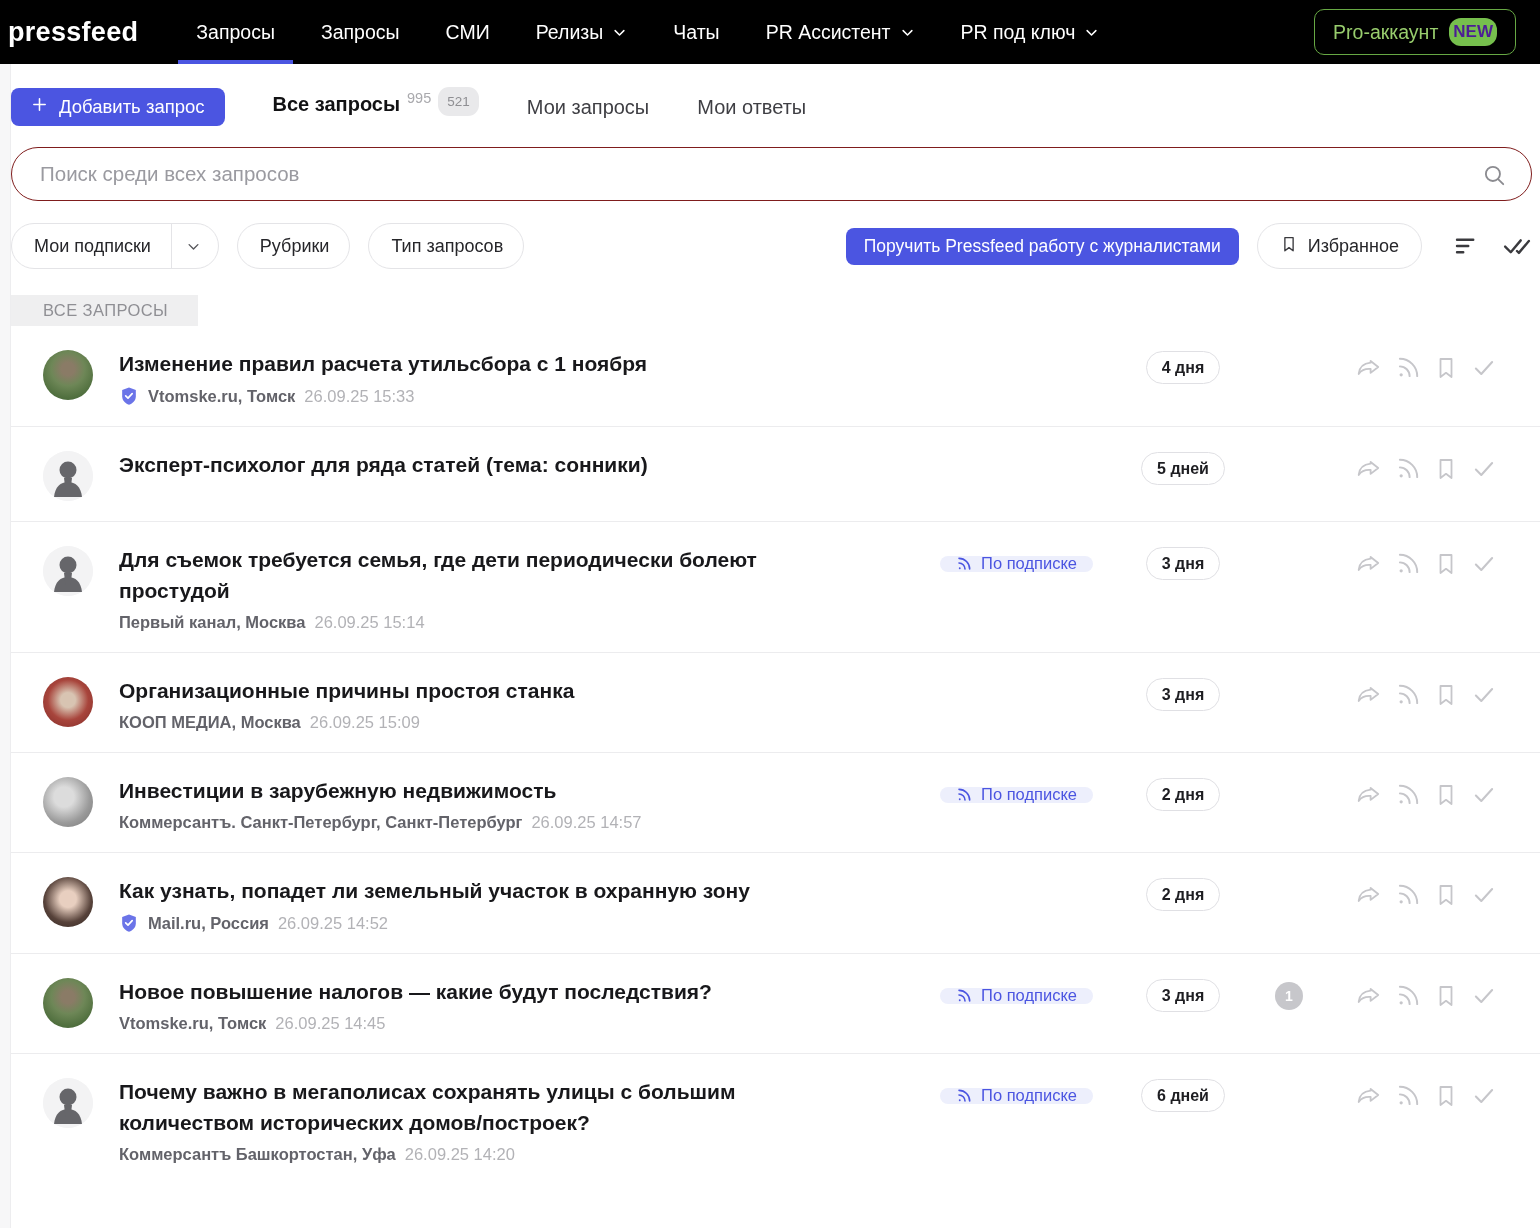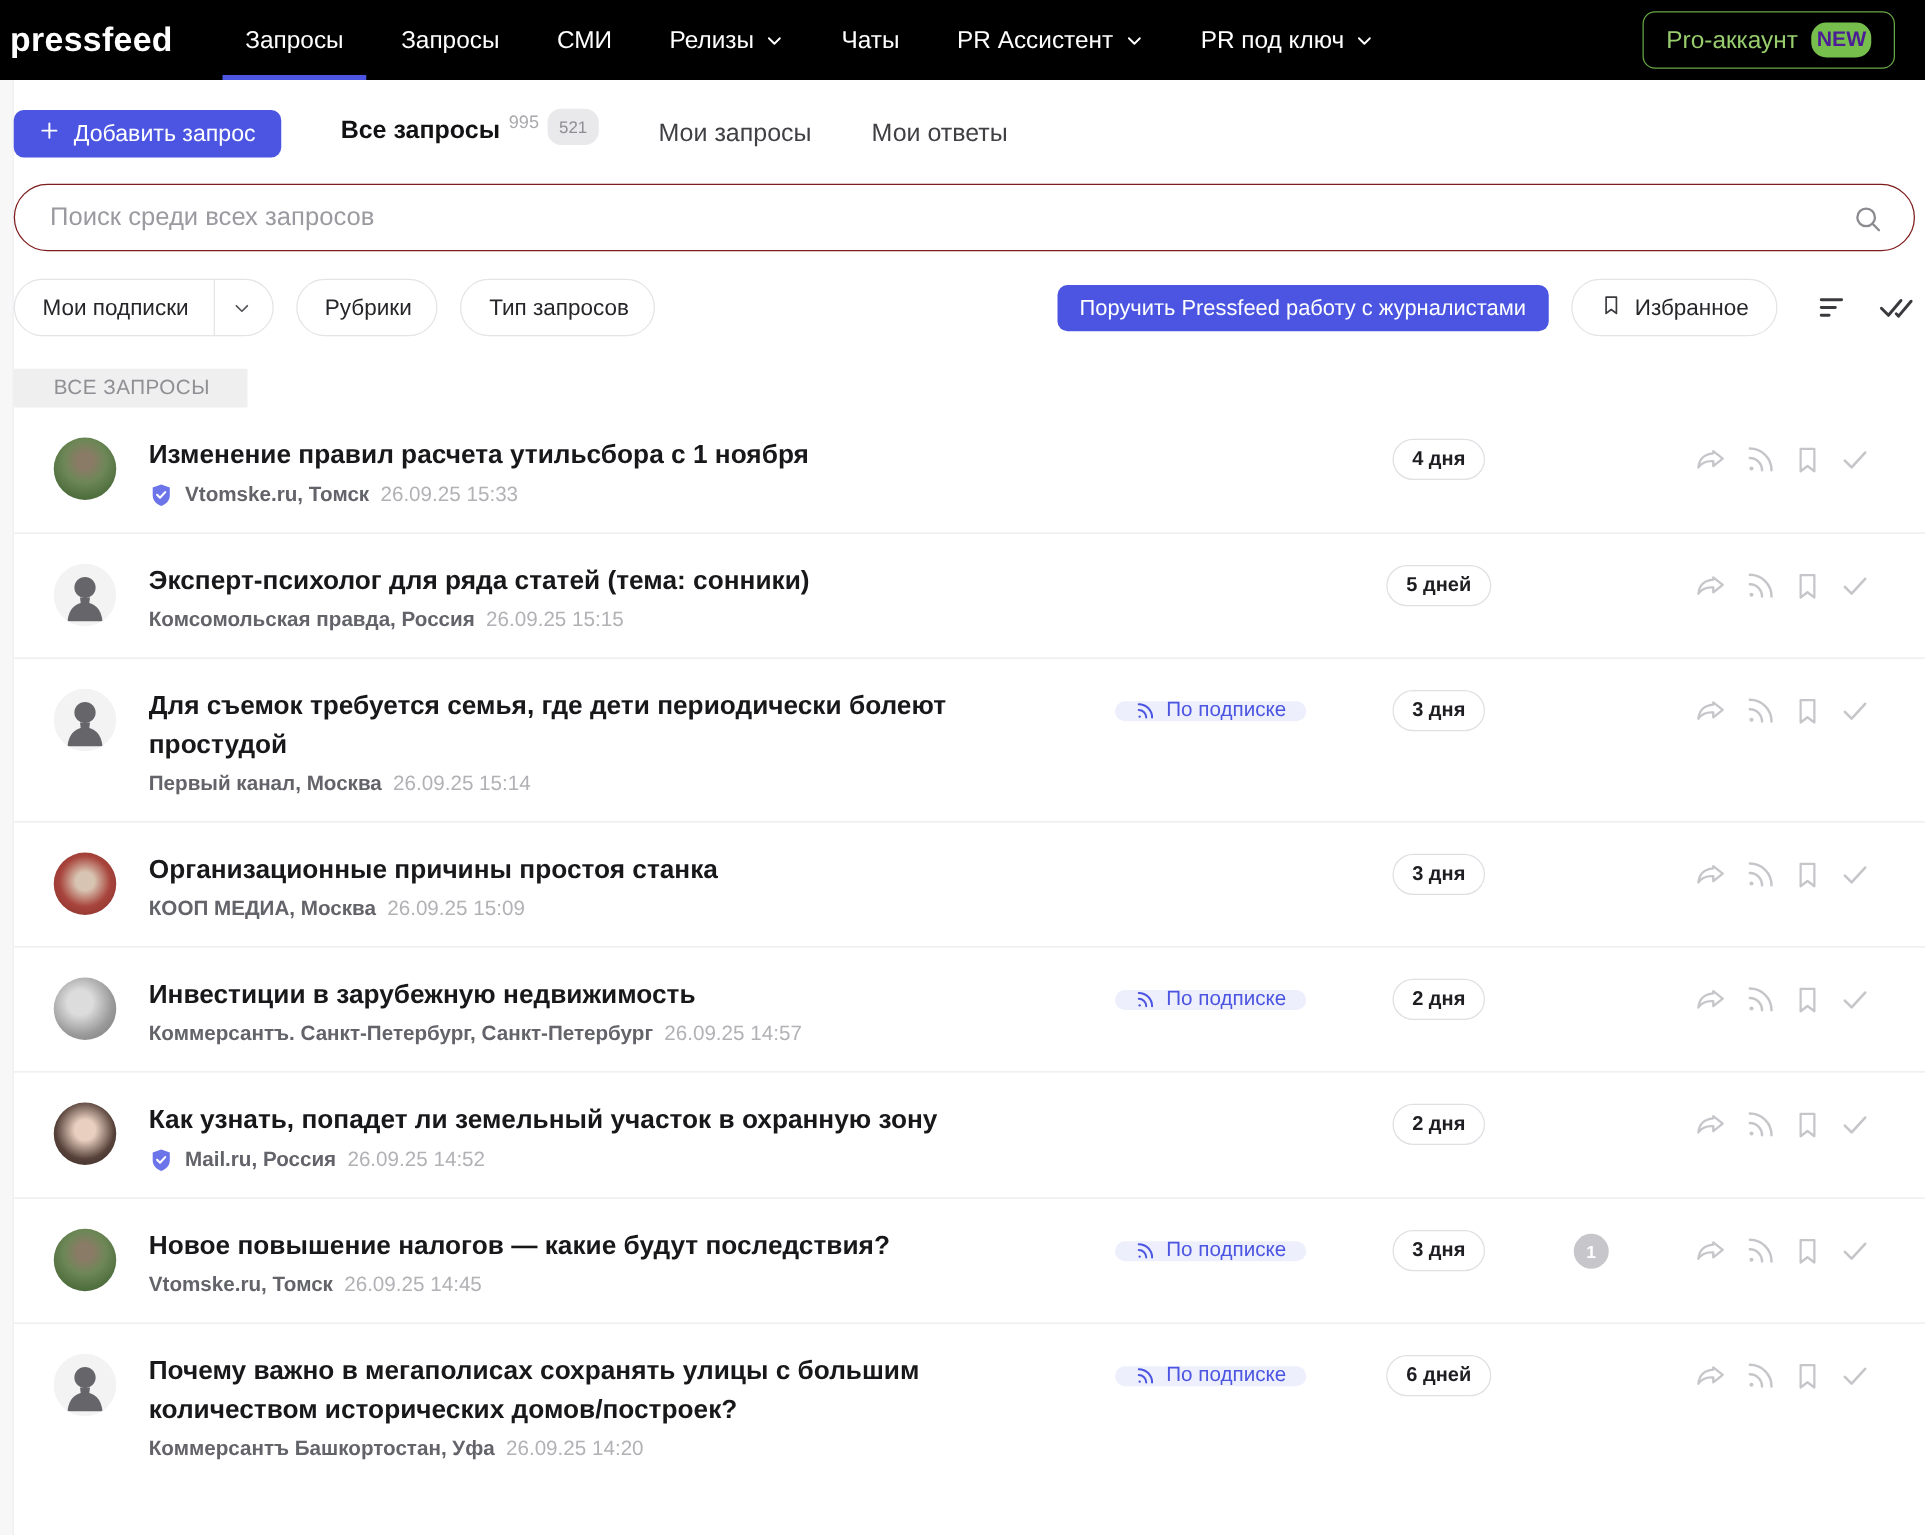--- a/index.html
+++ b/index.html
@@ -90,21 +90,21 @@
   .av-photo-red { background:radial-gradient(circle at 50% 46%, #d8c4b2 20%, #a8453c 55%, #7e2a26 100%); }
   .av-photo-gray { background:radial-gradient(circle at 42% 40%, #dcdcdc 24%, #9a9a9a 62%, #767676 100%); }
   .av-photo-portrait { background:radial-gradient(circle at 50% 44%, #e8cfc0 22%, #57423a 62%, #2e2420 100%); }
 
   .row-main { flex:1; min-width:0; }
   .row-title { font-size:21px; font-weight:bold; color:#18181b; line-height:31px; max-width:740px; cursor:pointer; }
   .row-meta { margin-top:7px; display:flex; align-items:center; gap:9px; font-size:16.5px; }
   .source { color:#63636a; font-weight:bold; }
   .time { color:#b2b2b6; }
 
-  .row-right { display:flex; align-items:center; margin-top:3px; flex:0 0 auto;gap:16px; }
+  .row-right { display:flex; align-items:center; margin-top:3px; flex:0 0 auto; }
   .slot-sub { width:140px; display:flex; justify-content:flex-end; }
   .sub-badge {
     height:16px; background:#edeffc; color:#4b55e1; border-radius:17px;
     display:flex; align-items:center; gap:9px; padding:0 16px; font-size:16.5px; white-space:nowrap;
   }
   .slot-days { width:84px; margin-left:48px; display:flex; justify-content:center; }
   .days-pill {
     height:33px; border:1px solid #e0e0e4; border-radius:17px; background:#fff;
     display:flex; align-items:center; padding:0 15px; font-size:16px; font-weight:bold; color:#1e1e22; white-space:nowrap;
   }
@@ -310,25 +310,20 @@
     <div class="avatar av-placeholder">
       <svg width="50" height="50" viewBox="0 0 50 50">
         <circle cx="25" cy="25" r="25" fill="#f3f3f4"></circle>
         <circle cx="25" cy="19" r="8.5" fill="#66666a"></circle>
         <path d="M11 46c1-10 6.5-15 14-15s13 5 14 15z" fill="#66666a"></path>
         <path d="M21 27h8l-1.5 12h-5z" fill="#66666a"></path>
       </svg>
     </div>
     <div class="row-main">
       <div class="row-title">Эксперт-психолог для ряда статей (тема: сонники)</div>
-      <div class="row-meta">
-
-        <span class="source">Комсомольская правда, Россия</span>
-        <span class="time">26.09.25 15:15</span>
-      </div>
     </div>
     <div class="row-right">
       <div class="slot-sub">
         <span class="sub-badge" style="visibility: hidden;">
           <span style="display:flex;align-items:center;">
             <svg width="16" height="16" viewBox="0 0 24 24" fill="none" stroke="#4b55e1" stroke-width="2.4" stroke-linecap="round">
                   <path d="M4.5 10.5a9 9 0 0 1 9 9"></path>
                   <path d="M4.5 3.5a16 16 0 0 1 16 16"></path>
                   <circle cx="5.6" cy="18.4" r="1.4" fill="#4b55e1" stroke="none"></circle>
                 </svg>

